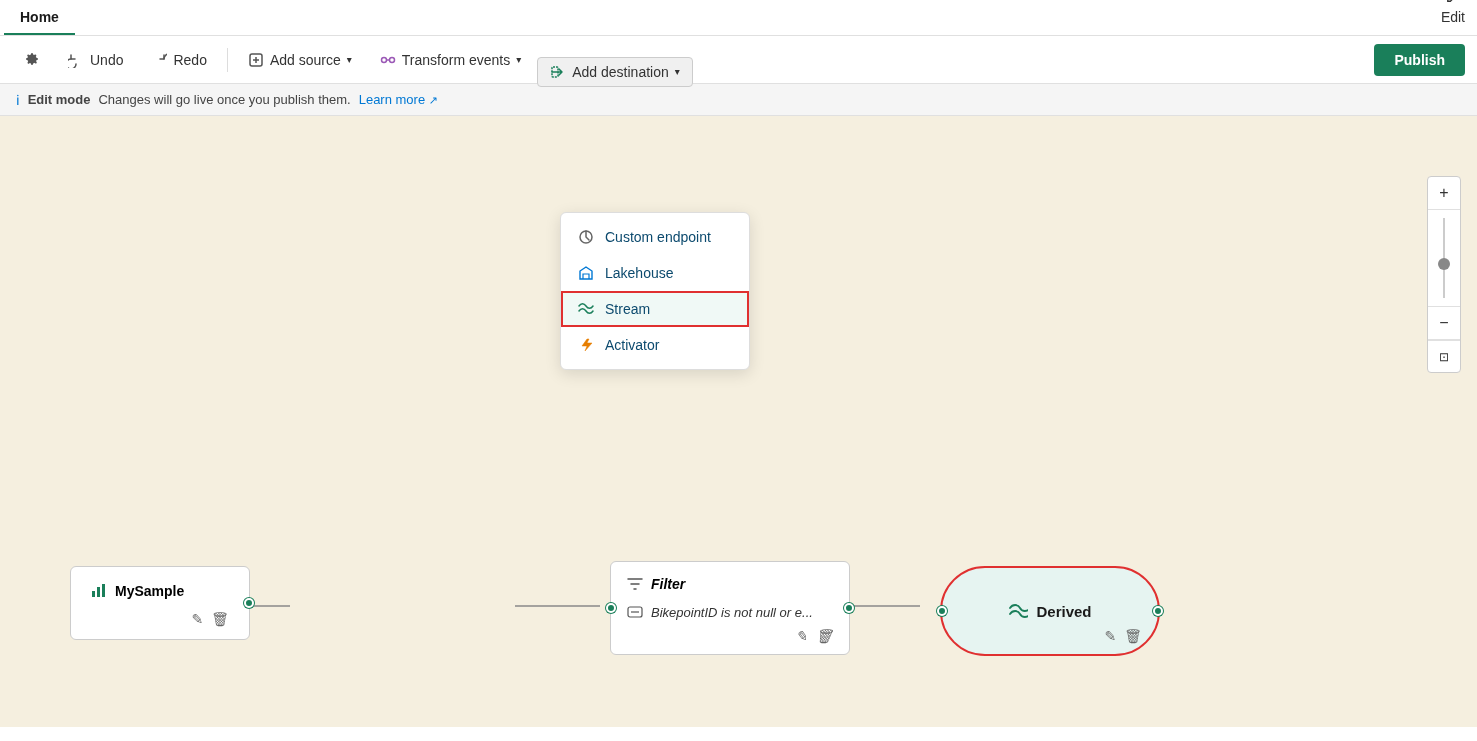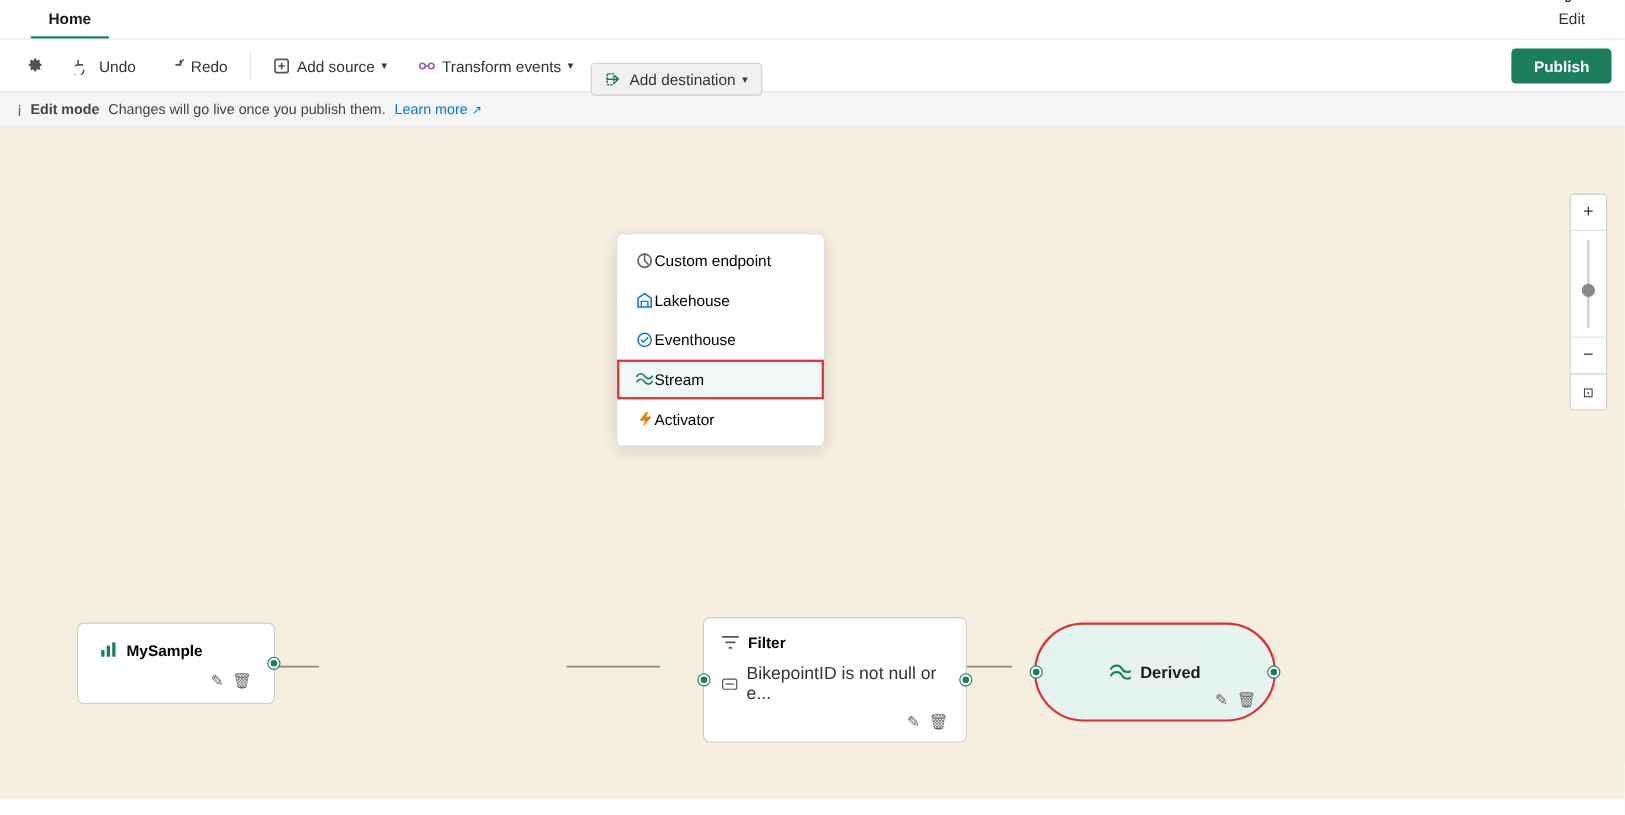--- a/index.html
+++ b/index.html
@@ -4,21 +4,21 @@
   <style>
     * { box-sizing: border-box; margin: 0; padding: 0; }
     body { font-family: 'Segoe UI', sans-serif; font-size: 14px; background: #fff; overflow: hidden; }
 
     
     .top-nav {
       display: flex;
       align-items: center;
       height: 36px;
       border-bottom: 1px solid #e0e0e0;
-      padding: 0 28px;
+      padding: 0 4px;
       background: #fff;
     }
     .tab-home {
       display: flex;
       align-items: center;
       height: 100%;
       padding: 0 16px;
       font-weight: 600;
       color: #1a1a1a;
       border-bottom: 2px solid #1a7f5a;
@@ -238,21 +238,21 @@
       border: 1px solid #ccc;
       border-radius: 6px;
       padding: 14px 16px 10px;
       width: 240px;
       position: relative;
     }
     .filter-row {
       display: flex;
       align-items: center;
       gap: 8px;
-      font-size: 16px;
+      font-size: 13px;
       color: #333;
       margin-bottom: 8px;
     }
 
     .node-derived {
       background: #e6f4f1;
       border: 2px solid #e03030;
       border-radius: 50px;
       padding: 18px 32px;
       width: 220px;
@@ -287,24 +287,25 @@
       border: 1px solid #ddd;
       border-radius: 6px;
       box-shadow: 0 4px 16px rgba(0,0,0,0.12);
       min-width: 190px;
       z-index: 100;
       padding: 6px 0;
     }
     .dropdown-item {
       display: flex;
       align-items: center;
+      gap: 10px;
       padding: 9px 16px;
       cursor: pointer;
       font-size: 14px;
-      color: #000000;
+      color: #0c4a6e;
     }
     .dropdown-item.highlighted {
       background: #f0f9f6;
       outline: 2px solid #e03030;
       outline-offset: -2px;
     }
     .dropdown-item-icon {
       width: 18px;
       height: 18px;
       display: flex;
@@ -438,21 +439,21 @@
         </div>
         <div class="node-actions">
           <span class="node-action-icon">✎</span>
           <span class="node-action-icon">🗑</span>
         </div>
         <div class="node-connector-right"></div>
       </div>
     </div>
 
 
-    <div class="flow-node-wrapper" style="left:629px;top:445px;">
+    <div class="flow-node-wrapper" style="left:600px;top:445px;font-style:italic;">
       <div class="node-filter">
         <div class="node-connector-left"></div>
         <div class="node-title">
           <svg width="16" height="16" viewBox="0 0 16 16" fill="none" stroke="#555" stroke-width="1.5">
               <path d="M1 3h14M4 8h8M7 13h2" stroke-linecap="round"></path>
             </svg>
           <span>Filter</span>
         </div>
         <div class="filter-row">
           <svg width="16" height="16" viewBox="0 0 16 16" fill="none" stroke="#555" stroke-width="1.2">
@@ -502,29 +503,20 @@
       <div class="dropdown-item">
         <span class="dropdown-item-icon icon-lakehouse">
           <svg width="16" height="16" viewBox="0 0 16 16" fill="none">
               <path d="M8 2L2 6v8h12V6L8 2z" stroke="#0078d4" stroke-width="1.4"></path>
               <path d="M5 14V9h6v5" stroke="#0078d4" stroke-width="1.2"></path>
             </svg>
         </span>
         <span>Lakehouse</span>
       </div>
 
-      <div class="dropdown-item">
-        <span class="dropdown-item-icon icon-eventhouse">
-          <svg width="16" height="16" viewBox="0 0 16 16" fill="none">
-              <path d="M8 2a6 6 0 100 12A6 6 0 008 2z" stroke="#0078d4" stroke-width="1.3"></path>
-              <path d="M5 8l2 2 4-4" stroke="#0078d4" stroke-width="1.3" stroke-linecap="round"></path>
-            </svg>
-        </span>
-        <span>Eventhouse</span>
-      </div>
 
       <div class="dropdown-item highlighted">
         <span class="dropdown-item-icon icon-stream">
           <svg width="16" height="16" viewBox="0 0 16 16" fill="none" stroke="#1a7f5a" stroke-width="1.5">
               <path d="M1 5c2-3 5-3 7 0s5 3 7 0" stroke-linecap="round"></path>
               <path d="M1 10c2-3 5-3 7 0s5 3 7 0" stroke-linecap="round"></path>
             </svg>
         </span>
         <span>Stream</span>
       </div>

